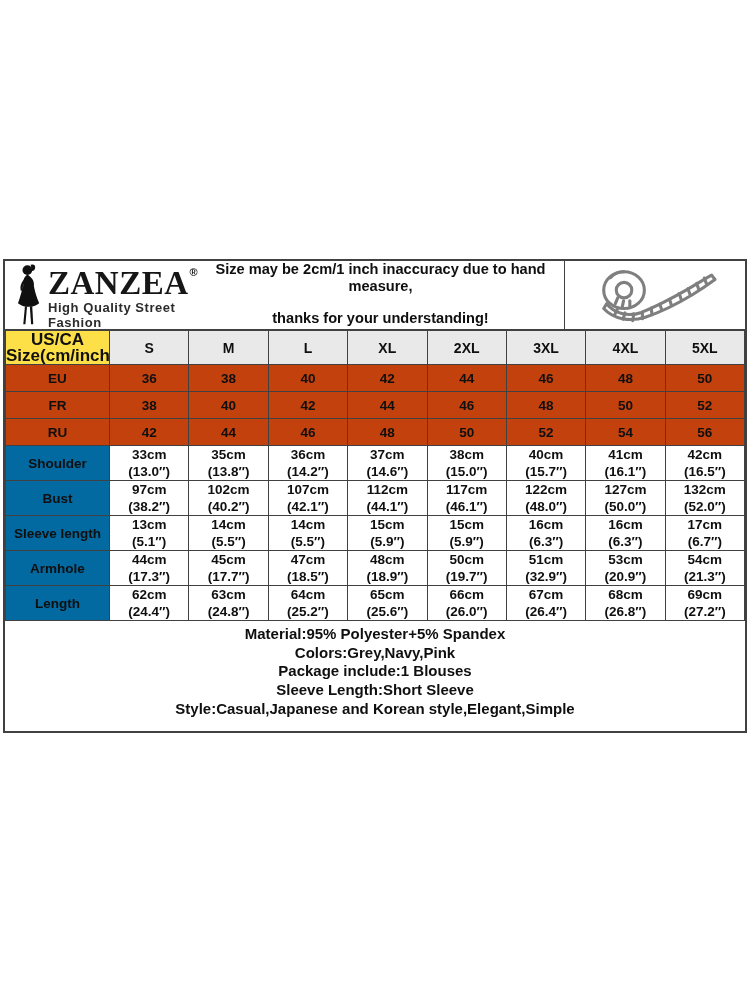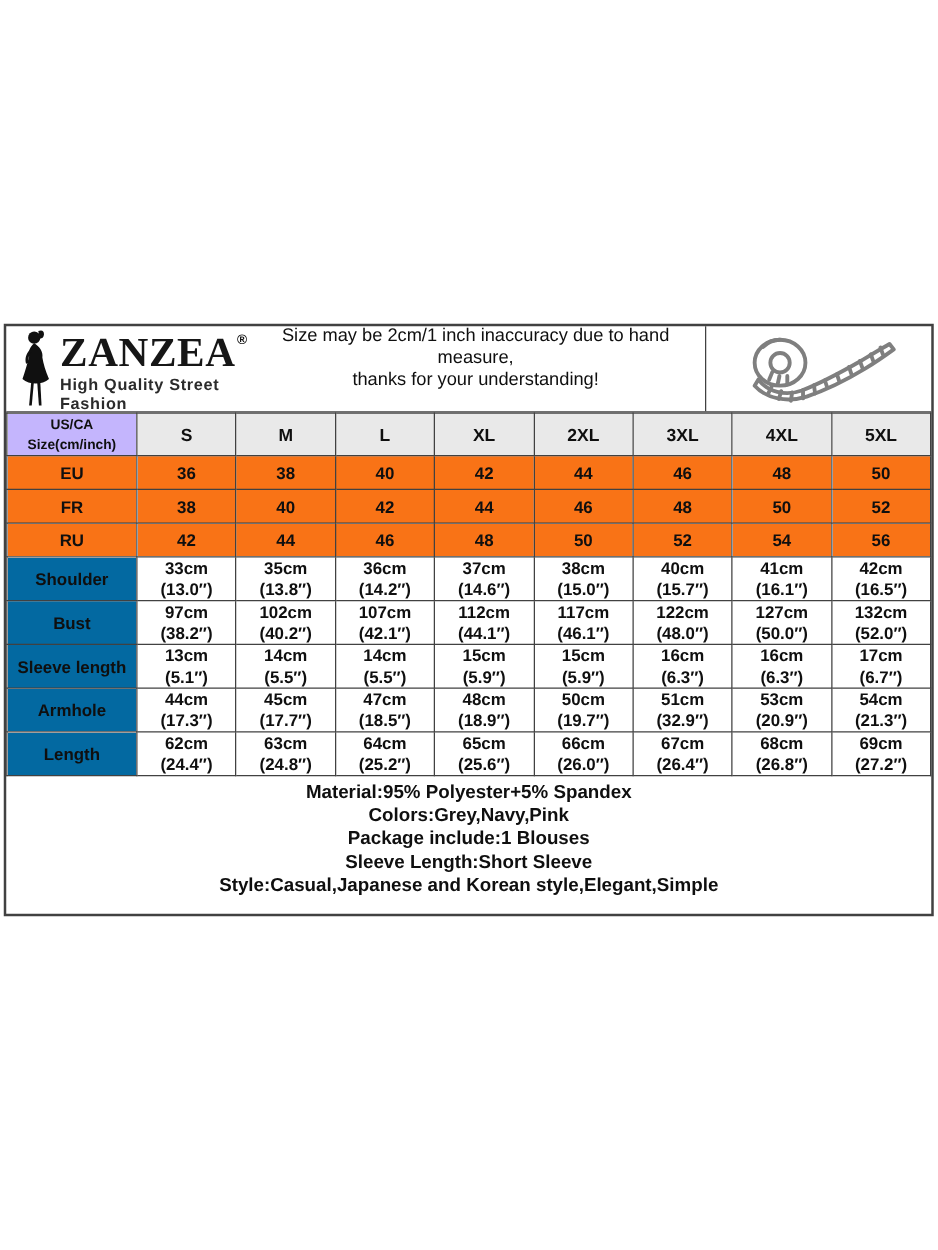--- a/index.html
+++ b/index.html
@@ -19,35 +19,35 @@
   .brand-text { display: flex; flex-direction: column; margin-top: 6px; justify-content: flex-end; }
   .brand-line { display: flex; align-items: flex-start; }
   .brand-name {
     font-family: "Liberation Serif", serif;
     font-weight: 700; font-size: 33px; line-height: 32px; letter-spacing: 0.5px; color: #161616;
   }
   .reg { font-size: 11px; font-weight: 700; margin-top: -1px; margin-left: 1px; }
   .tagline { font-size: 13px; font-weight: 700; letter-spacing: 0.55px; color: #2b2b2b; margin-top: 1px; }
 
   .disclaimer-cell {
-    flex: 1; display: flex; flex-direction: column; justify-content: flex-start;
-    text-align: center; font-weight: 400; font-size: 14.6px; line-height: 17.3px; color: #0f0f0f;
+    flex: 1; display: flex; flex-direction: column; justify-content: space-between;
+    text-align: center; font-weight: 700; font-size: 14.6px; line-height: 17.3px; color: #0f0f0f;
     padding-bottom: 2px;
   }
   .tape-cell { width: 181px; border-left: 1px solid #414141; display: flex; align-items: center; justify-content: center; }
 
   
   table.size-table { width: 100%; border-collapse: collapse; table-layout: fixed; }
   .size-table th, .size-table td {
     border: 1px solid #414141; text-align: center; vertical-align: middle;
     font-weight: 700; color: #0f0f0f; padding: 0; overflow: hidden;
   }
-  .corner-th { background: #c4b5fd; font-size: 11px; line-height: 16px; height: 34px; }
+  .corner-th { background: #fde047; font-size: 17px; line-height: 16px; height: 34px; }
   .size-th { background: #e9e9e9; font-size: 14px; }
-  .conv-row th, .conv-row td { background: #f97316; height: 27px; font-size: 13.5px; }
+  .conv-row th, .conv-row td { background: #c2410c; height: 27px; font-size: 13.5px; }
   .meas-row th { background: #0369a1; font-size: 13.5px; }
   .meas-row td { background: #ffffff; height: 34px; font-size: 13.5px; line-height: 17px; }
 
   
   .footer-block { padding: 4px 7px 0 7px; text-align: center; }
   .footer-block div { font-weight: 700; font-size: 15px; line-height: 18.7px; color: #0f0f0f; }
 
   svg { display: block; }
 </style>
 </head>

